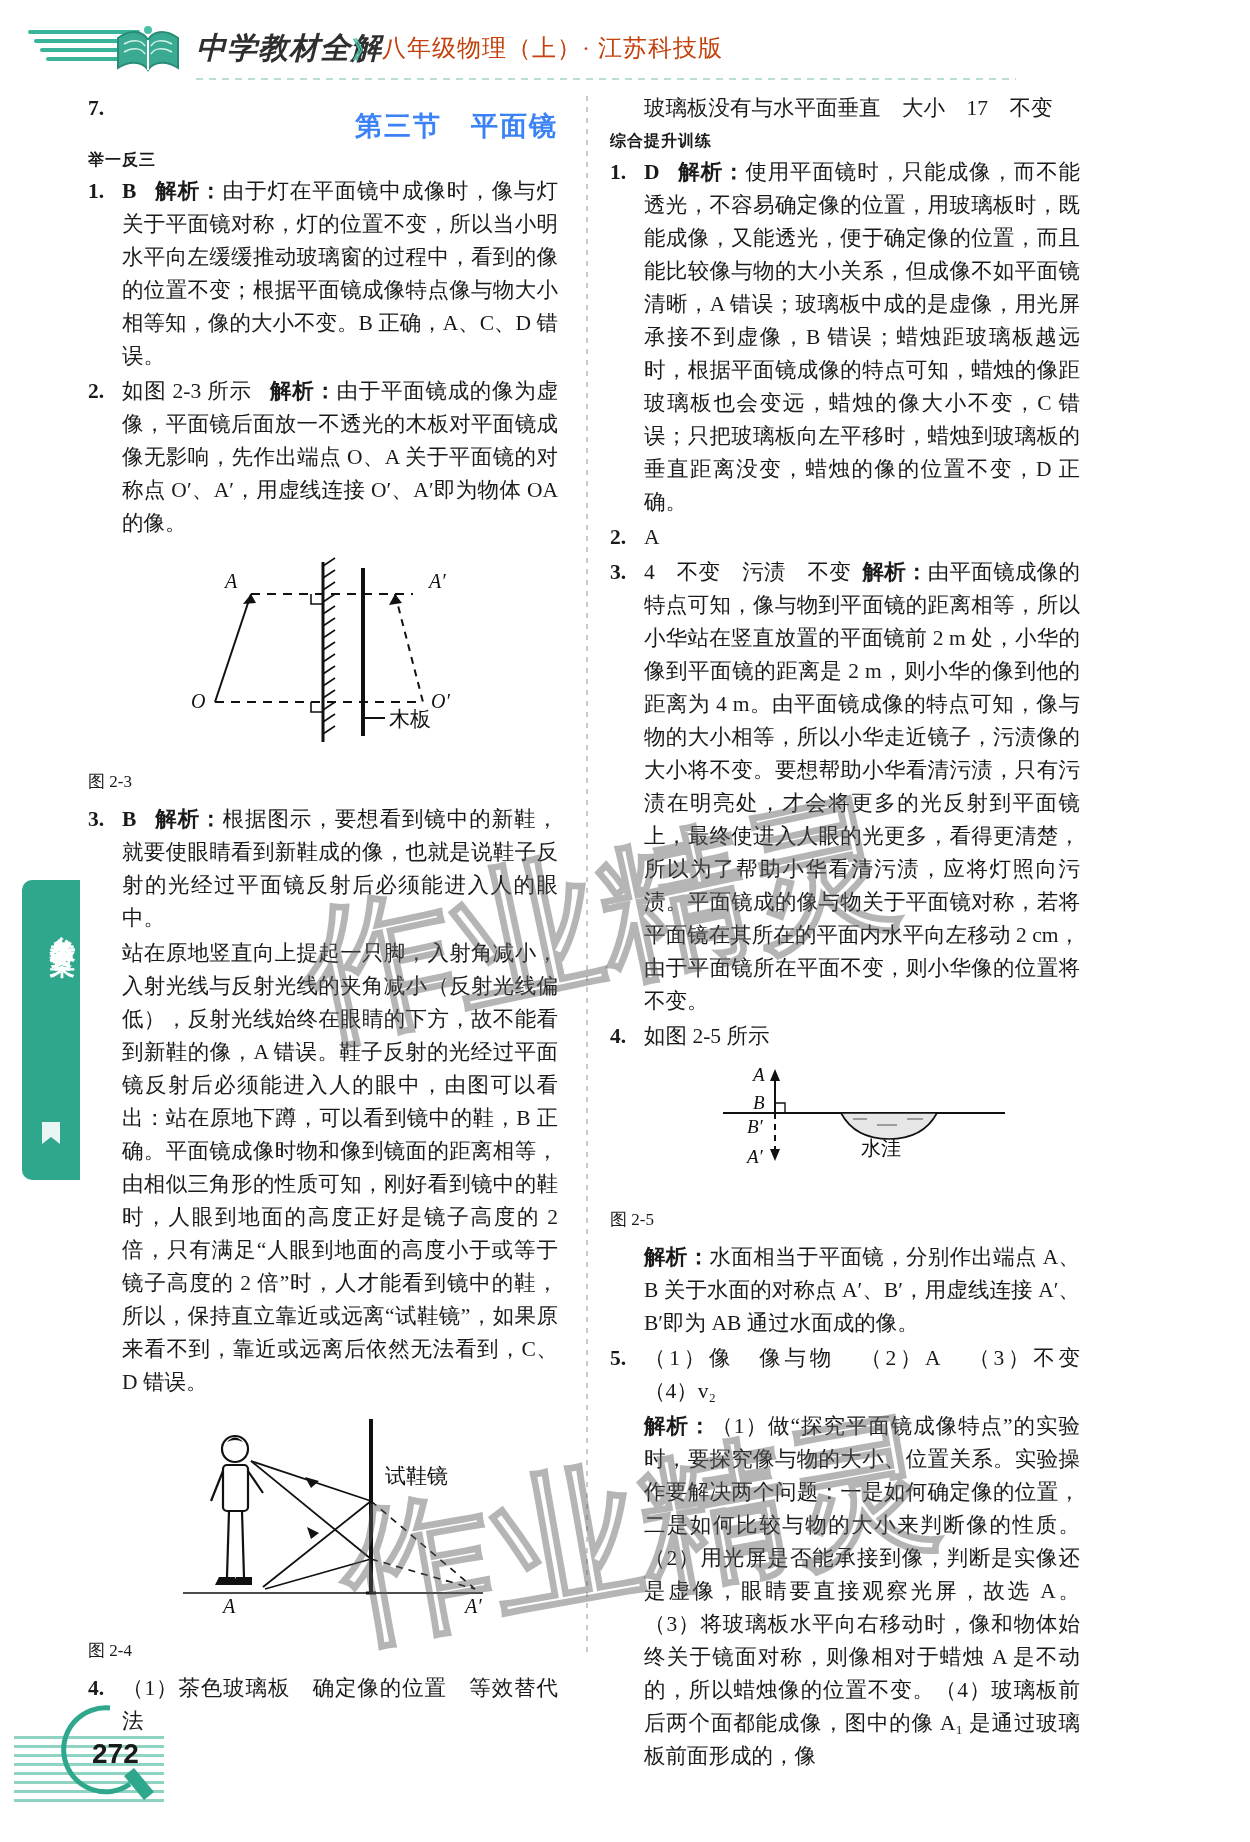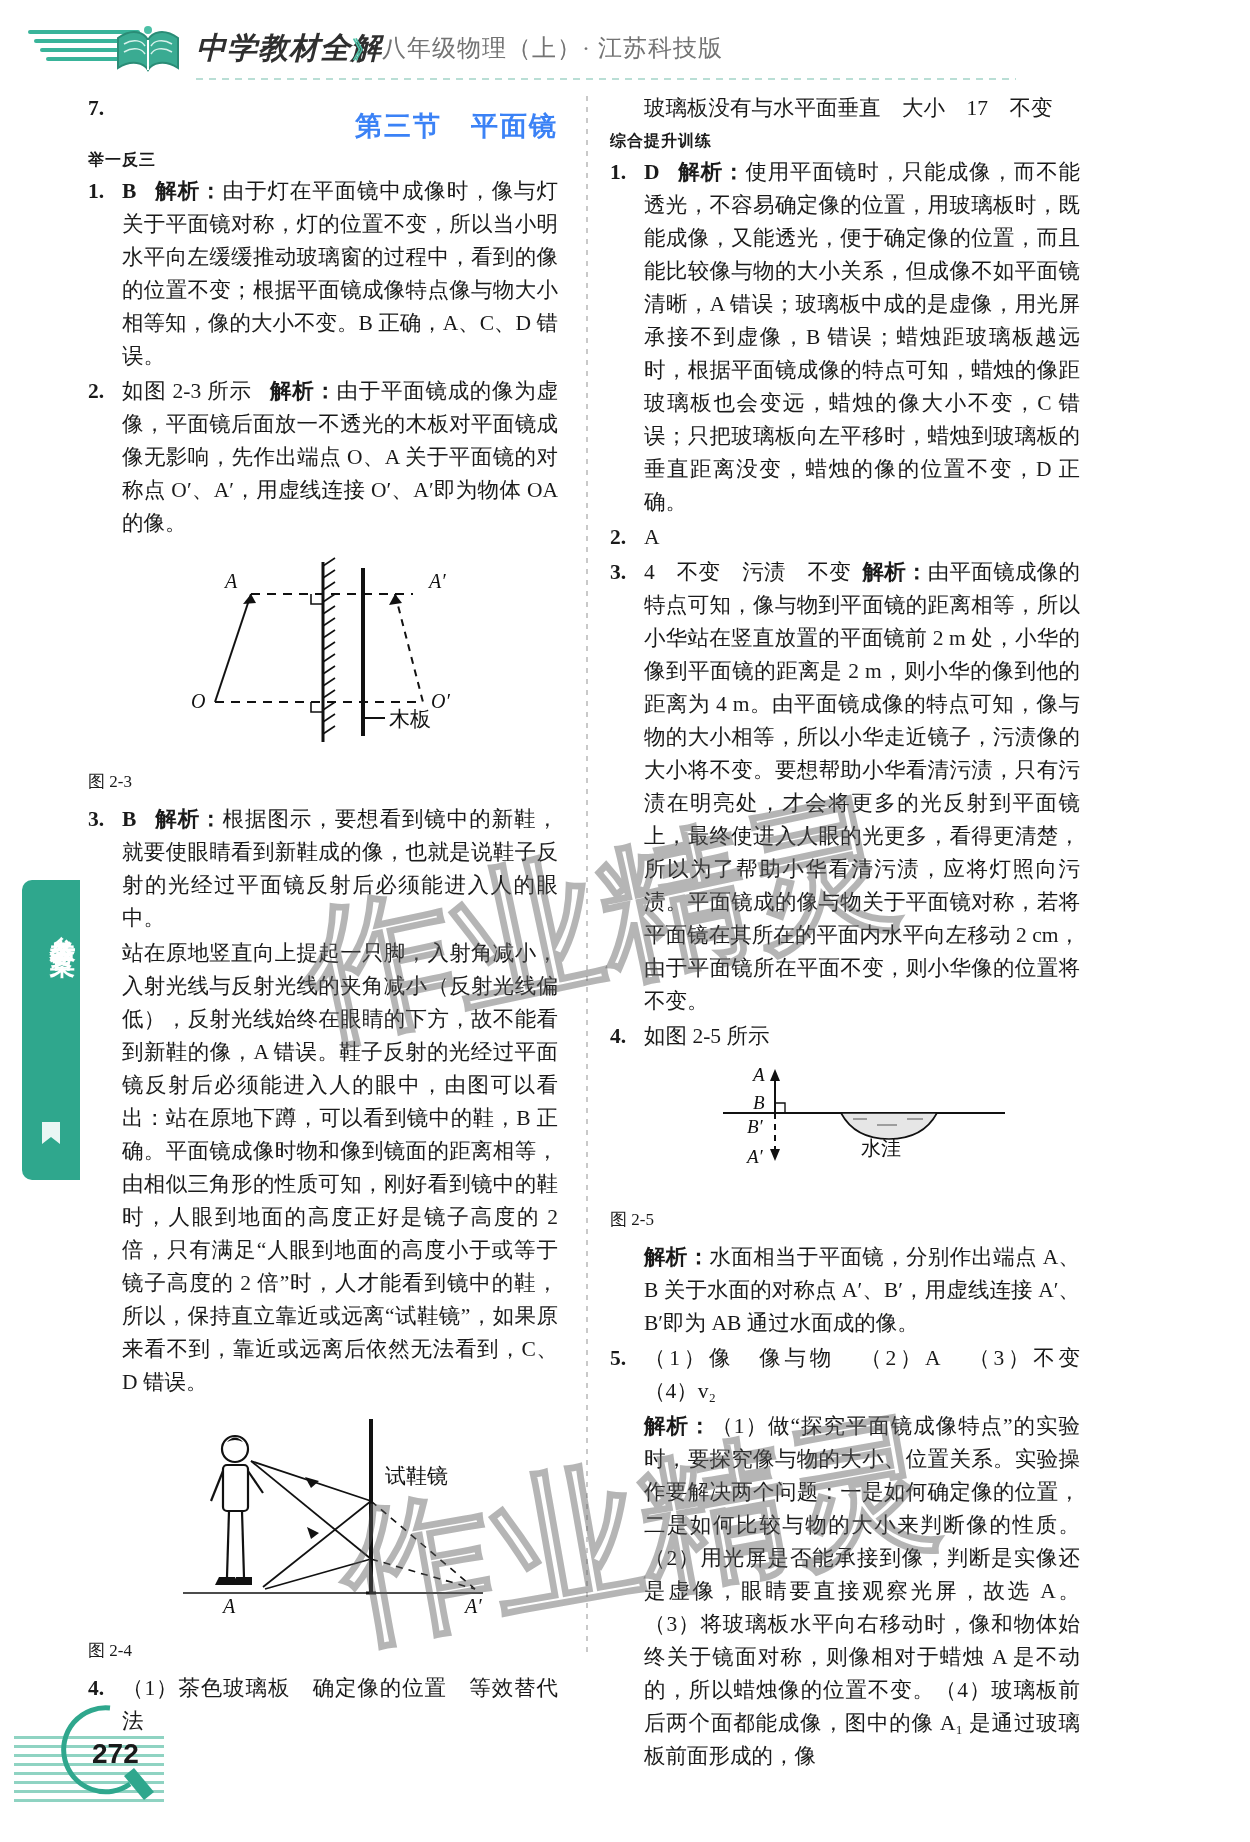--- a/index.html
+++ b/index.html
@@ -33,21 +33,21 @@
     position:absolute;left:196px;top:28px;
     font-family:"Liberation Serif","DejaVu Serif",serif;
     font-weight:bold;font-size:30px;color:#2f2f2f;letter-spacing:1px;
     font-style:italic;
   }
   .hdr-chev{
     position:absolute;left:352px;top:34px;font-size:24px;color:#4cc0a6;font-weight:bold;
   }
   .hdr-sub{
     position:absolute;left:382px;top:32px;
-    font-size:24px;color:#737373;letter-spacing:1px;
+    font-size:24px;color:#c2410c;letter-spacing:1px;
   }
   .hdr-rule{
     position:absolute;left:196px;top:78px;width:820px;height:2px;
     background:repeating-linear-gradient(to right,#b9ded5 0 7px,transparent 7px 13px);
   }
 
   
   #side-tab{
     position:absolute;left:22px;top:880px;width:58px;height:300px;
     background:#2fa78d;border-radius:10px 0 0 10px;

